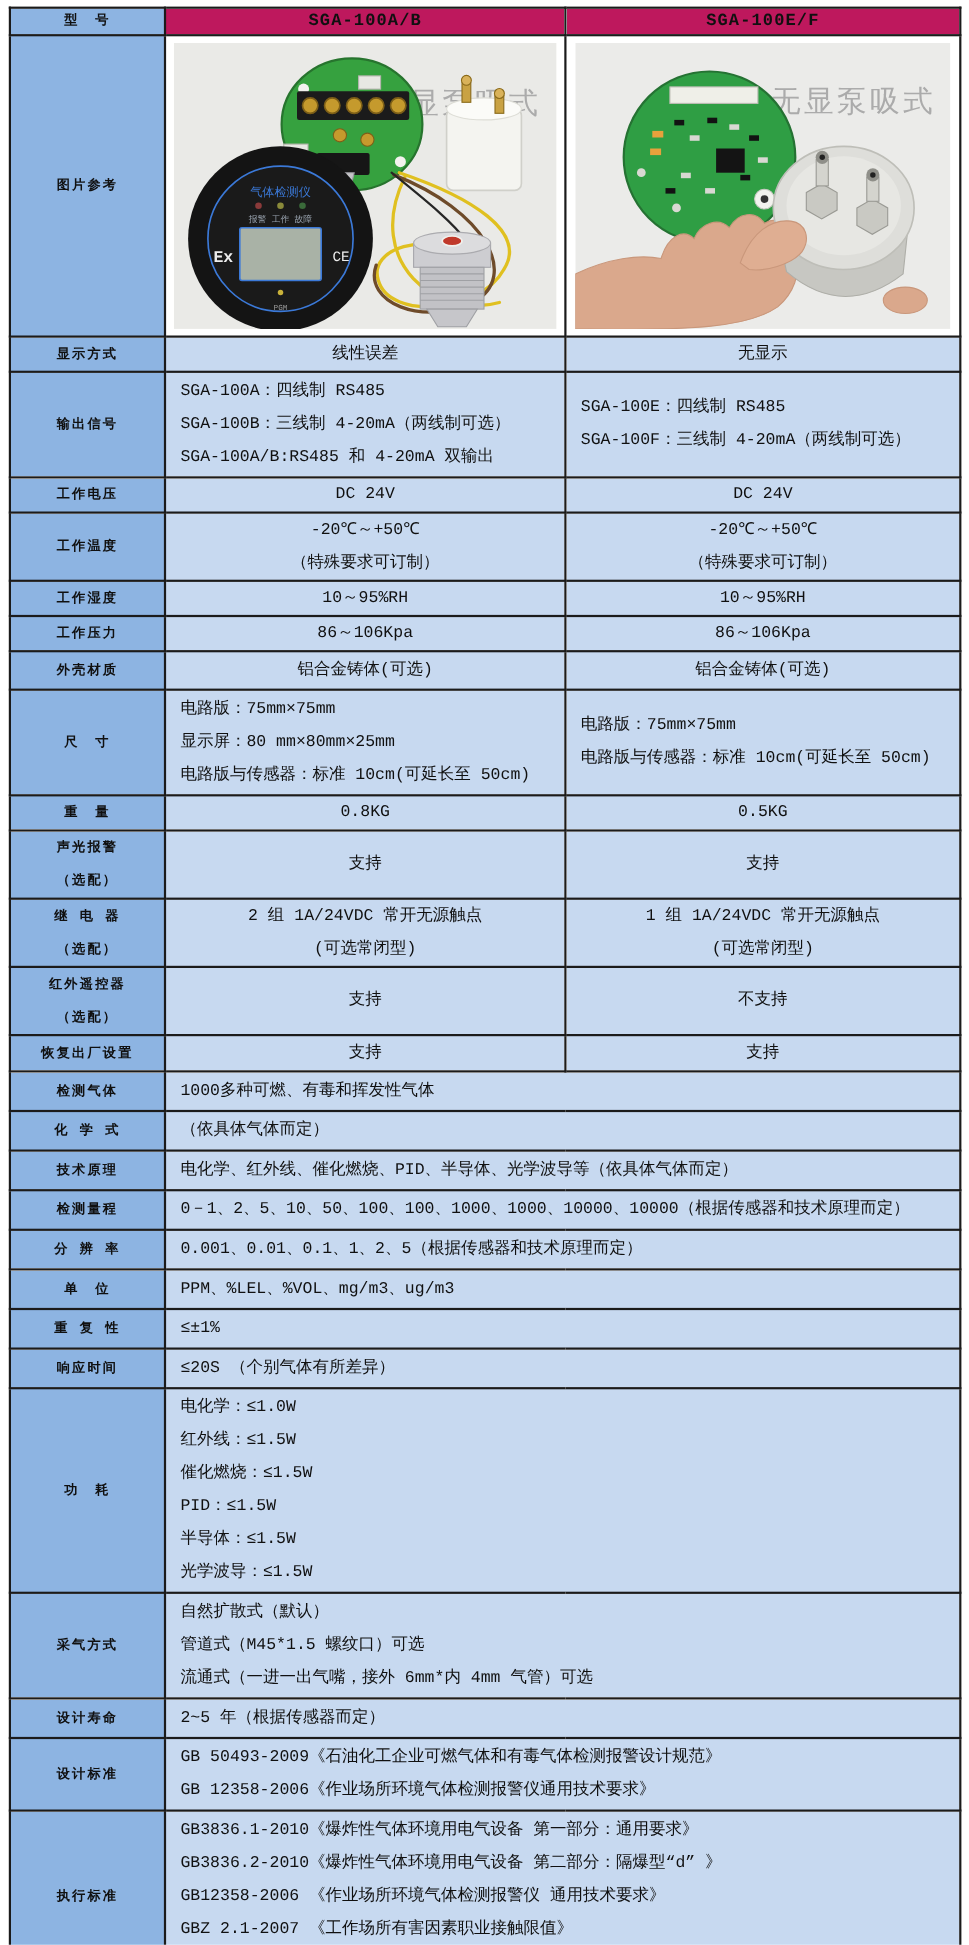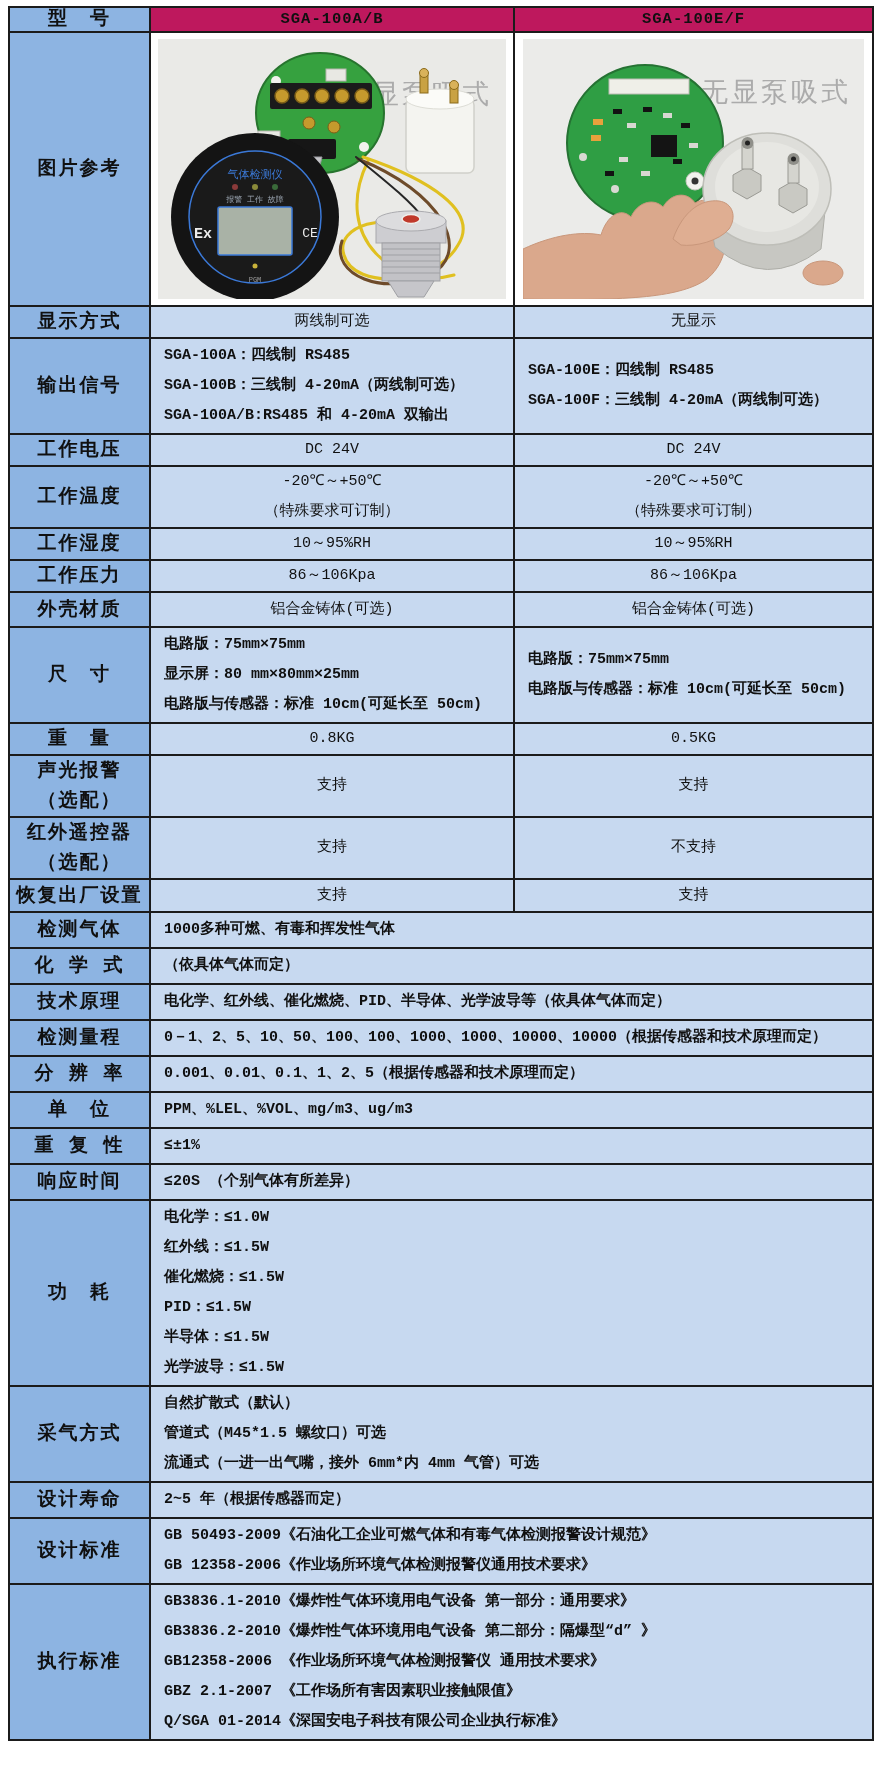--- a/index.html
+++ b/index.html
@@ -12,28 +12,28 @@
   table.spec {
     border-collapse:collapse; table-layout:fixed; width:864px;
   }
   td {
     border:2px solid #1b1b1b;
     font-size:15px; line-height:30px;
     padding:0; overflow:hidden; vertical-align:middle;
   }
   td.lbl {
     background:#8DB4E2; font-weight:bold; text-align:center;
-    white-space:pre-line; letter-spacing:2px; font-size:19px;
+    white-space:pre-line; letter-spacing:2px; font-size:12px;
   }
   td.hdr {
     background:#be185d; font-weight:bold; text-align:center;
     font-size:15.5px; letter-spacing:1px;
   }
   td.c { background:#C7D9F0; text-align:center; white-space:pre-line; }
-  td.l { background:#C7D9F0; text-align:left; white-space:pre-line; padding:2px 8px 2px 13px;font-weight:bold; }
+  td.l { background:#C7D9F0; text-align:left; white-space:pre-line; padding:2px 8px 2px 13px; }
   td.photo { background:#ffffff; padding:5px; }
   svg { display:block; margin:0 auto; }
   .wm { font-size:27px; fill:#ABABAB; letter-spacing:3px; }
 </style>
 </head>
 <body>
 
 <div class="wrap">
 <table class="spec">
   <colgroup>
@@ -174,21 +174,21 @@
             <circle cx="270.5" cy="120" r="2.5" fill="#222222"></circle>
           </g>
         </g>
         <path d="M150,200 C160,172 178,160 196,162 C210,164 214,178 206,190 C196,202 172,208 158,206 Z" fill="#DFAE92" stroke="#C9977B"></path>
       </svg>
     </td>
   </tr>
 
   <tr style="height:30px">
     <td class="lbl">显示方式</td>
-    <td class="c">两线制可选</td>
+    <td class="c">线性误差</td>
     <td class="c">无显示</td>
   </tr>
 
   <tr style="height:90px">
     <td class="lbl">输出信号</td>
     <td class="l">SGA-100A：四线制 RS485
 SGA-100B：三线制 4-20mA（两线制可选）
 SGA-100A/B:RS485 和 4-20mA 双输出</td>
     <td class="l">SGA-100E：四线制 RS485
 SGA-100F：三线制 4-20mA（两线制可选）</td>
@@ -241,20 +241,28 @@
     <td class="c">0.5KG</td>
   </tr>
 
   <tr style="height:62px">
     <td class="lbl">声光报警
 （选配）</td>
     <td class="c">支持</td>
     <td class="c">支持</td>
   </tr>
 
+  <tr style="height:58px">
+    <td class="lbl">继 电 器
+（选配）</td>
+    <td class="c">2 组 1A/24VDC 常开无源触点
+(可选常闭型)</td>
+    <td class="c">1 组 1A/24VDC 常开无源触点
+(可选常闭型)</td>
+  </tr>
 
   <tr style="height:62px">
     <td class="lbl">红外遥控器
 （选配）</td>
     <td class="c">支持</td>
     <td class="c">不支持</td>
   </tr>
 
   <tr style="height:33px">
     <td class="lbl">恢复出厂设置</td>

